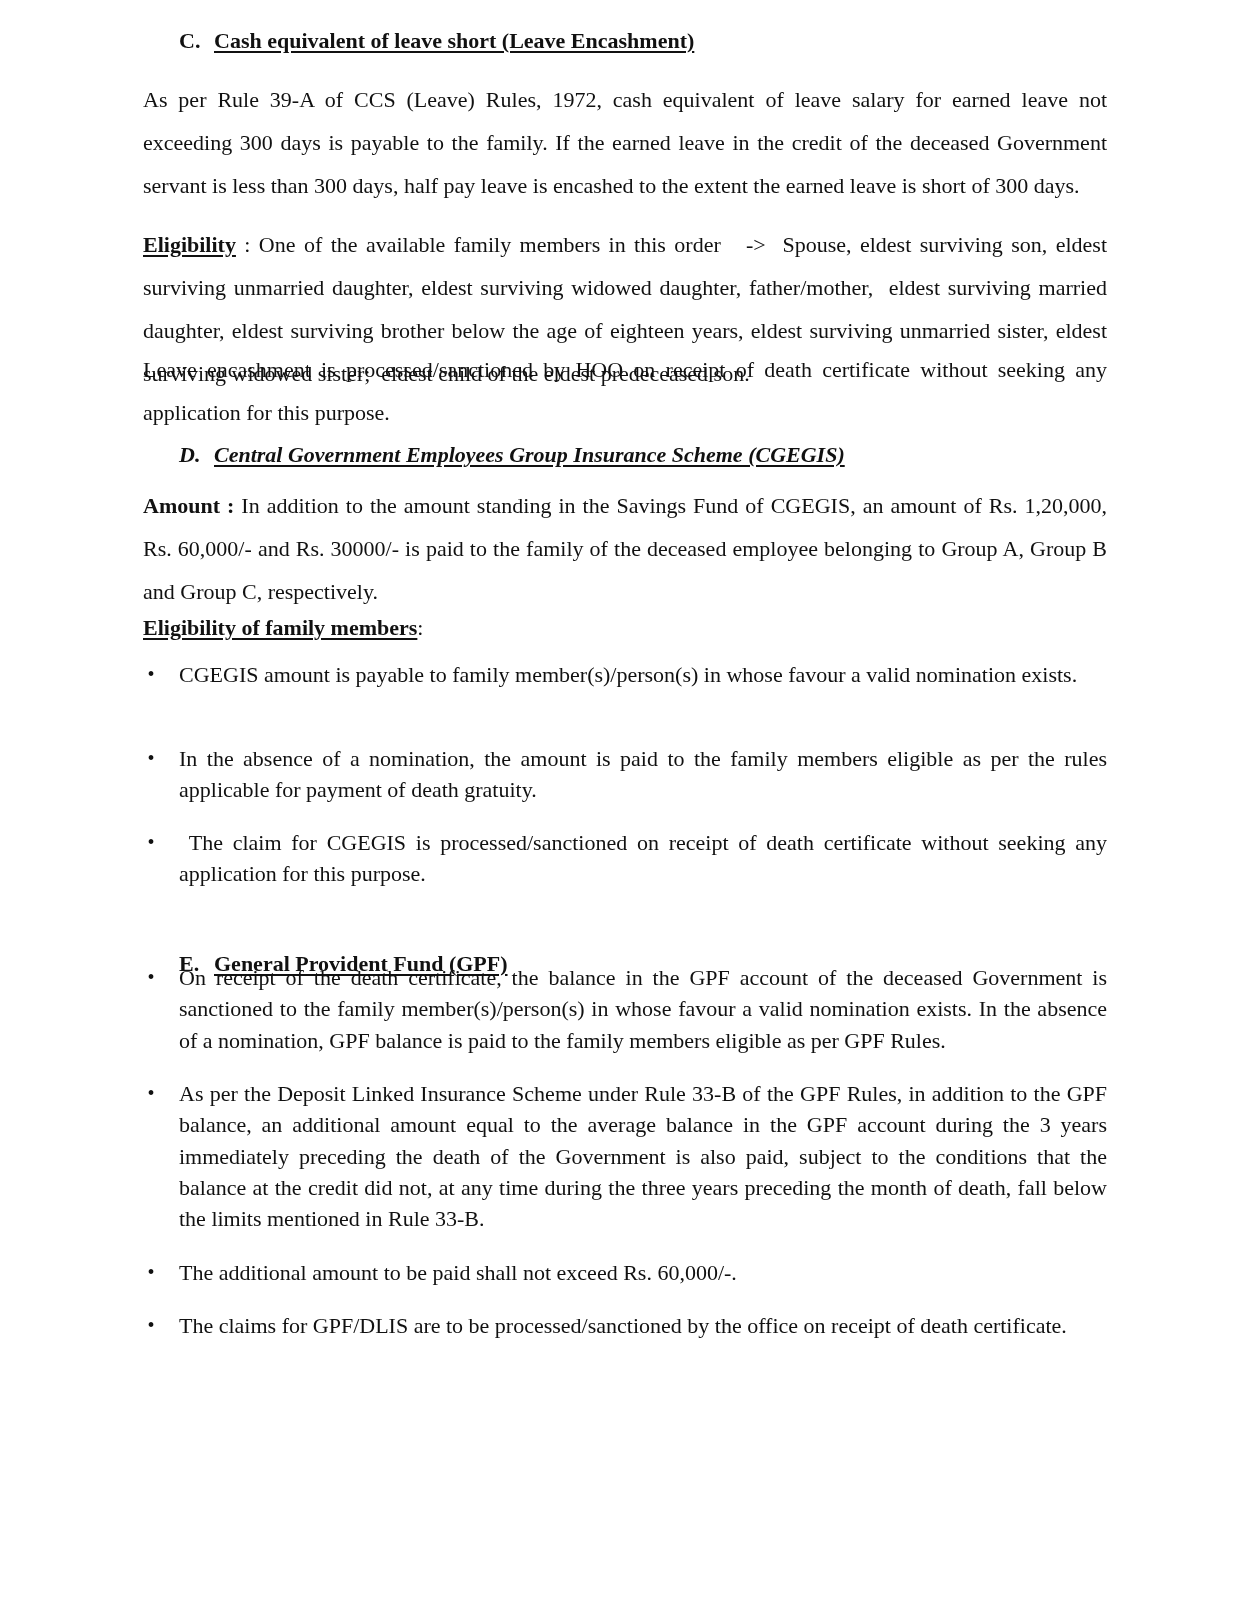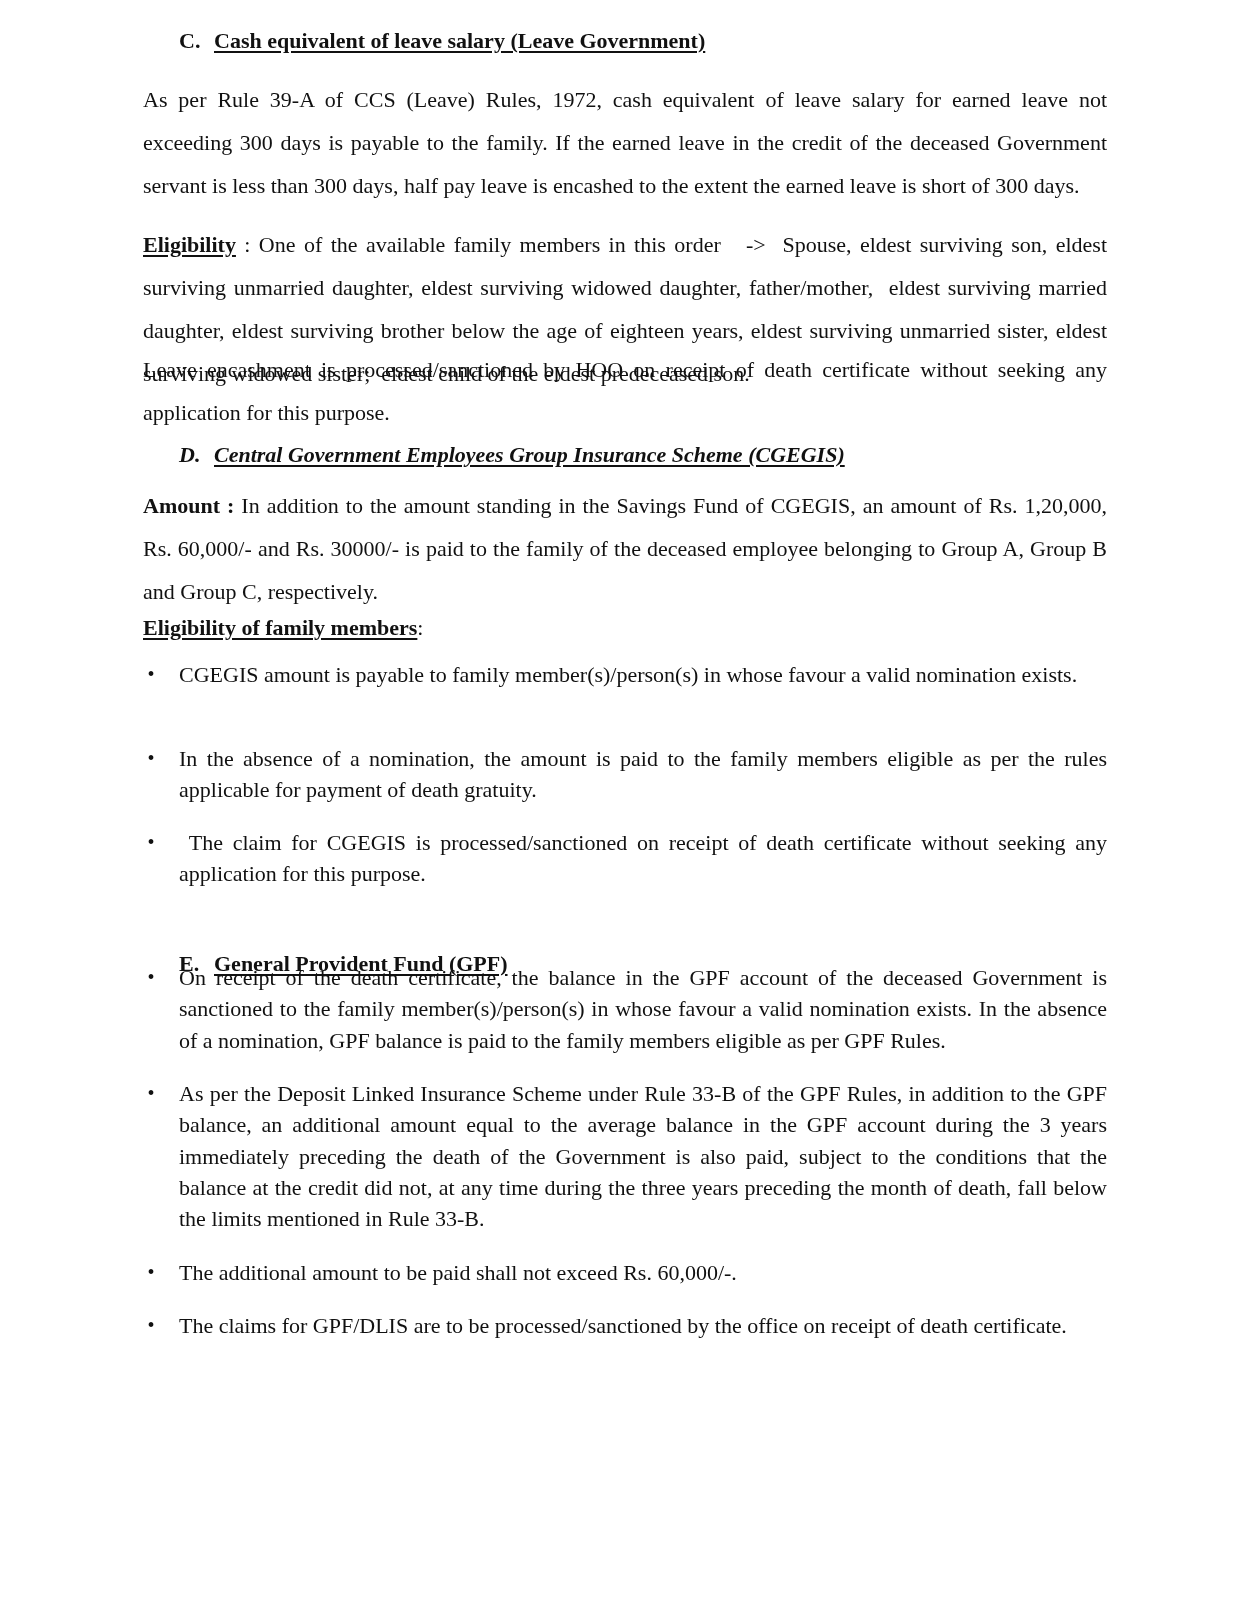--- a/index.html
+++ b/index.html
@@ -16,21 +16,21 @@
   .bullet { position: absolute; left: 0; width: 964px; font-size: 22px; line-height: 31.3px; }
   .bullet .dot { position: absolute; left: 2px; top: 0; width: 12px; text-align: center; font-size: 20px; }
   .bullet .btext { position: absolute; left: 36px; width: 928px; text-align: justify; text-align-last: left; }
 </style>
 </head>
 <body>
 
 <div class="page">
 
   <div class="heading" style="top:28px;">
-    <span class="letter">C.</span><span class="title">Cash equivalent of leave salary (Leave Government)</span>
+    <span class="letter">C.</span><span class="title">Cash equivalent of leave short (Leave Encashment)</span>
   </div>
 
   <div class="para" style="top:78px;">As per Rule 39-A of CCS (Leave) Rules, 1972, cash equivalent of leave salary for earned leave not exceeding 300 days is payable to the family. If the earned leave in the credit of the deceased Government servant is less than 300 days, half pay leave is encashed to the extent the earned leave is short of 300 days.</div>
 
   <div class="para" style="top:223px;">
     <span class="label-u">Eligibility</span><span> : One of the available family members in this order &nbsp; -&gt; &nbsp;Spouse, eldest surviving son, eldest surviving unmarried daughter, eldest surviving widowed daughter, father/mother, &nbsp;eldest surviving married daughter, eldest surviving brother below the age of eighteen years, eldest surviving unmarried sister, eldest surviving widowed sister; &nbsp;eldest child of the eldest predeceased son.</span>
   </div>
 
   <div class="para" style="top:348px;">Leave encashment is processed/sanctioned by HOO on receipt of death certificate without seeking any application for this purpose.</div>
 

